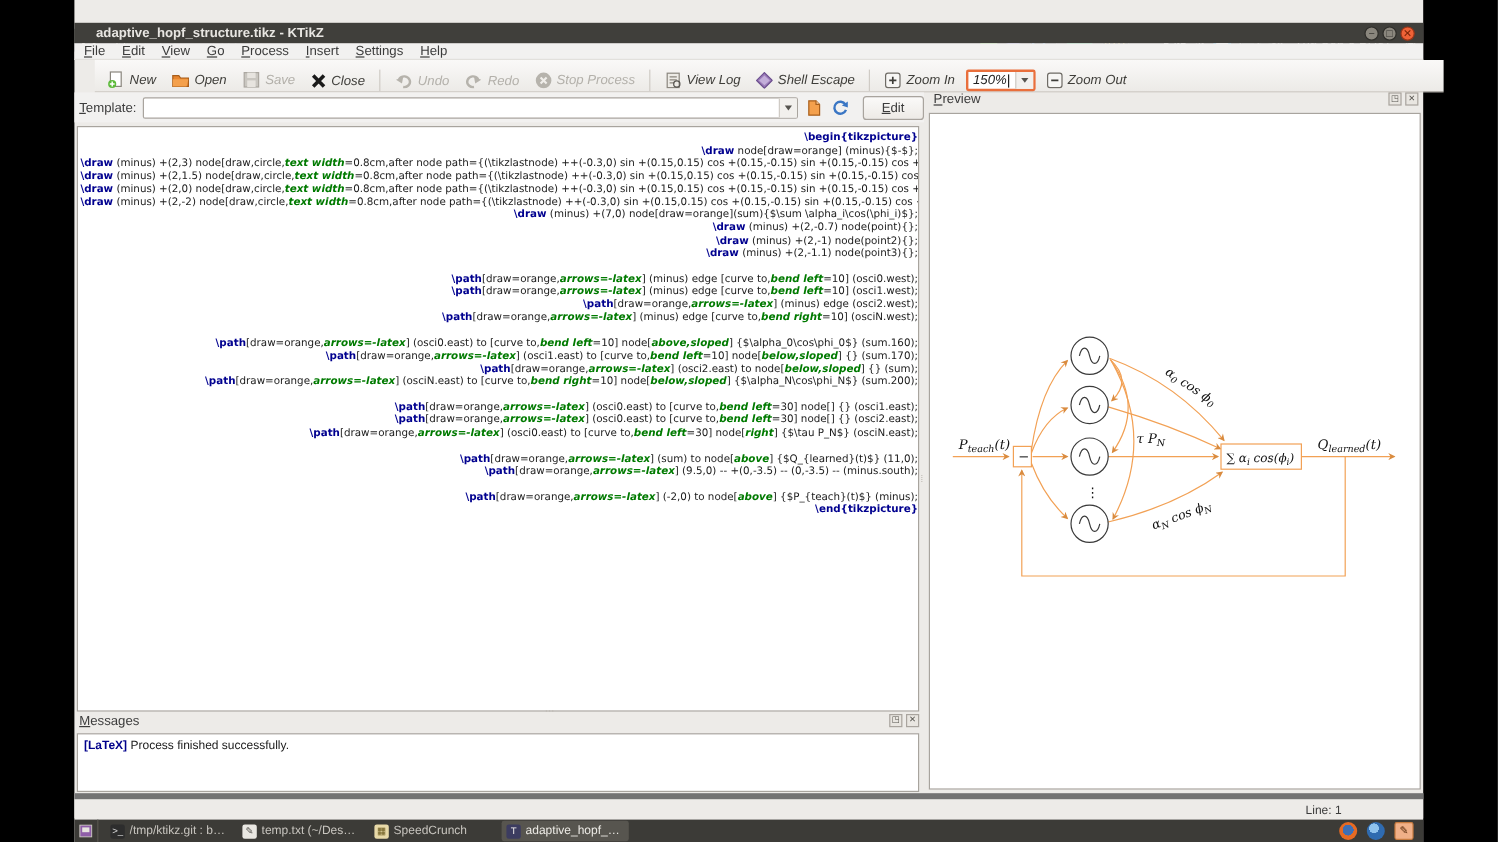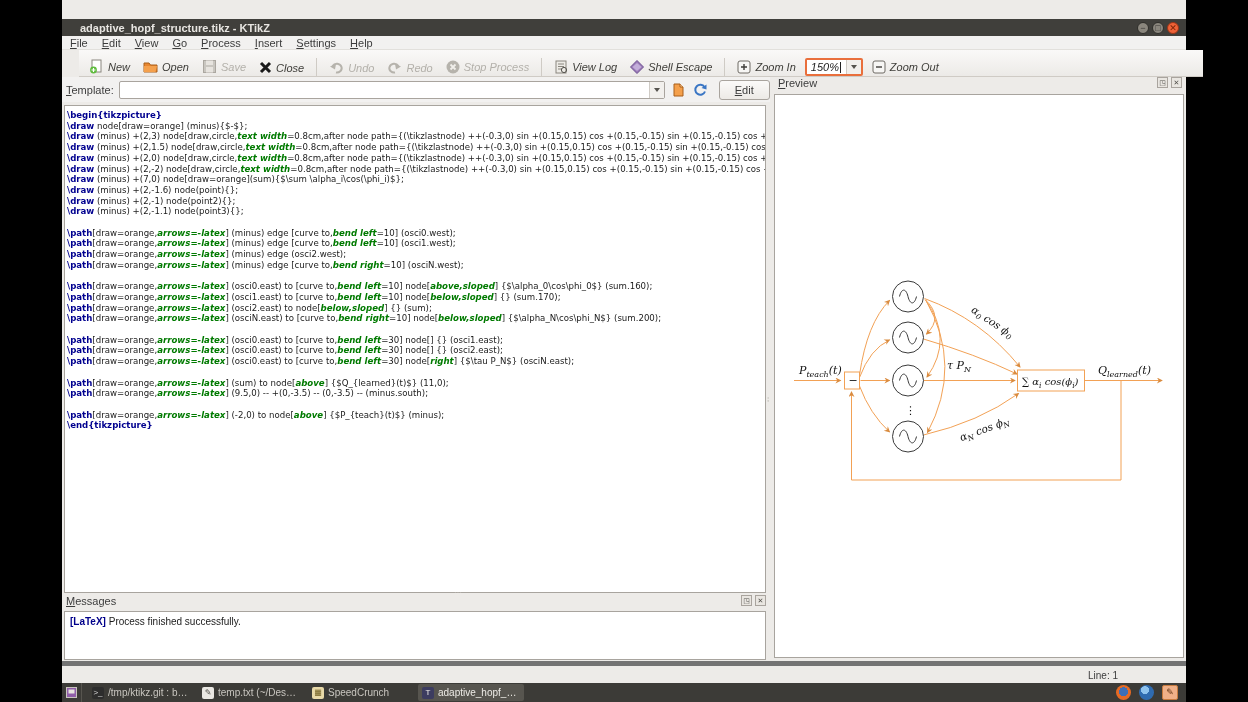--- a/index.html
+++ b/index.html
@@ -47,21 +47,21 @@
 
   
   .template-row { position:absolute; left:0; top:77px; width:708px; height:25px; background:#F2F1F0; display:flex; align-items:center; font-size:11px; color:#3C3C3C; padding-left:4px; gap:5px;}
   .tpl-combo { width:552px; height:18px; background:#fff; border:1px solid #A9A49E; border-radius:2px; display:flex; align-items:center; }
   .tpl-combo .val{ padding-left:4px; font-size:11px; color:#222;}
   .sbtn { width:17px; height:18px; display:flex; align-items:center; justify-content:center; }
   .edit-btn { width:52px; height:20px; background:linear-gradient(#FBFAF9,#EDEAE6); border:1px solid #A9A49E; border-radius:3px; font-size:11px; color:#3C3C3C; text-align:center; line-height:18px; margin-left:5px;}
 
   
   .editor { position:absolute; left:2px; top:105px; width:702px; height:488px; background:#fff; border:1px solid #A8A49E; overflow:hidden; padding:4px 0 0 2px; }
-  .code-line { font-family:"DejaVu Sans",sans-serif; font-size:8.6px; line-height:10.7px; white-space:pre; color:#1A1A1A; }
+  .code-line { font-family:"DejaVu Sans",sans-serif; font-size:8.6px; line-height:10.7px; white-space:pre; color:#1A1A1A;text-align:right; }
   .seg-c { color:#00008F; font-weight:bold; }
   .seg-k { color:#007A00; font-weight:bold;font-style:italic; }
   .seg-p { color:#1A1A1A; }
 
   
   .v-splitter { position:absolute; left:704px; top:77px; width:6px; height:584px; }
   .v-splitter .dots{ position:absolute; top:318px; left:1px; color:#B9B5AF; font-size:8px; letter-spacing:0; }
   .h-splitter { position:absolute; left:2px; top:593px; width:702px; height:3px; }
   .h-splitter .dots{ position:absolute; left:390px; top:-5px; color:#B9B5AF; font-size:8px; }
 
@@ -307,21 +307,21 @@
 
   <div class="editor">
     <div>
         <div class="code-line"><span class="seg-c">\begin{tikzpicture}</span></div>
         <div class="code-line"><span class="seg-c">\draw</span><span class="seg-p"> node[draw=orange] (minus){$-$};</span></div>
         <div class="code-line"><span class="seg-c">\draw</span><span class="seg-p"> (minus) +(2,3) node[draw,circle,</span><span class="seg-k">text width</span><span class="seg-p">=0.8cm,after node path={(\tikzlastnode) ++(-0.3,0) sin +(0.15,0.15) cos +(0.15,-0.15) sin +(0.15,-0.15) cos +(0.15,0.15)}](osci0){};</span></div>
         <div class="code-line"><span class="seg-c">\draw</span><span class="seg-p"> (minus) +(2,1.5) node[draw,circle,</span><span class="seg-k">text width</span><span class="seg-p">=0.8cm,after node path={(\tikzlastnode) ++(-0.3,0) sin +(0.15,0.15) cos +(0.15,-0.15) sin +(0.15,-0.15) cos +(0.15,0.15)}](osci1){};</span></div>
         <div class="code-line"><span class="seg-c">\draw</span><span class="seg-p"> (minus) +(2,0) node[draw,circle,</span><span class="seg-k">text width</span><span class="seg-p">=0.8cm,after node path={(\tikzlastnode) ++(-0.3,0) sin +(0.15,0.15) cos +(0.15,-0.15) sin +(0.15,-0.15) cos +(0.15,0.15)}](osci2){};</span></div>
         <div class="code-line"><span class="seg-c">\draw</span><span class="seg-p"> (minus) +(2,-2) node[draw,circle,</span><span class="seg-k">text width</span><span class="seg-p">=0.8cm,after node path={(\tikzlastnode) ++(-0.3,0) sin +(0.15,0.15) cos +(0.15,-0.15) sin +(0.15,-0.15) cos +(0.15,0.15)}](osciN){};</span></div>
         <div class="code-line"><span class="seg-c">\draw</span><span class="seg-p"> (minus) +(7,0) node[draw=orange](sum){$\sum \alpha_i\cos(\phi_i)$};</span></div>
-        <div class="code-line"><span class="seg-c">\draw</span><span class="seg-p"> (minus) +(2,-1.6) node(point){};</span></div>
+        <div class="code-line"><span class="seg-c">\draw</span><span class="seg-p"> (minus) +(2,-0.7) node(point){};</span></div>
         <div class="code-line"><span class="seg-c">\draw</span><span class="seg-p"> (minus) +(2,-1) node(point2){};</span></div>
         <div class="code-line"><span class="seg-c">\draw</span><span class="seg-p"> (minus) +(2,-1.1) node(point3){};</span></div>
         <div class="code-line">&nbsp;</div>
         <div class="code-line"><span class="seg-c">\path</span><span class="seg-p">[draw=orange,</span><span class="seg-k">arrows=-latex</span><span class="seg-p">] (minus) edge [curve to,</span><span class="seg-k">bend left</span><span class="seg-p">=10] (osci0.west);</span></div>
         <div class="code-line"><span class="seg-c">\path</span><span class="seg-p">[draw=orange,</span><span class="seg-k">arrows=-latex</span><span class="seg-p">] (minus) edge [curve to,</span><span class="seg-k">bend left</span><span class="seg-p">=10] (osci1.west);</span></div>
         <div class="code-line"><span class="seg-c">\path</span><span class="seg-p">[draw=orange,</span><span class="seg-k">arrows=-latex</span><span class="seg-p">] (minus) edge (osci2.west);</span></div>
         <div class="code-line"><span class="seg-c">\path</span><span class="seg-p">[draw=orange,</span><span class="seg-k">arrows=-latex</span><span class="seg-p">] (minus) edge [curve to,</span><span class="seg-k">bend right</span><span class="seg-p">=10] (osciN.west);</span></div>
         <div class="code-line">&nbsp;</div>
         <div class="code-line"><span class="seg-c">\path</span><span class="seg-p">[draw=orange,</span><span class="seg-k">arrows=-latex</span><span class="seg-p">] (osci0.east) to [curve to,</span><span class="seg-k">bend left</span><span class="seg-p">=10] node[</span><span class="seg-k">above,sloped</span><span class="seg-p">] {$\alpha_0\cos\phi_0$} (sum.160);</span></div>
         <div class="code-line"><span class="seg-c">\path</span><span class="seg-p">[draw=orange,</span><span class="seg-k">arrows=-latex</span><span class="seg-p">] (osci1.east) to [curve to,</span><span class="seg-k">bend left</span><span class="seg-p">=10] node[</span><span class="seg-k">below,sloped</span><span class="seg-p">] {} (sum.170);</span></div>

